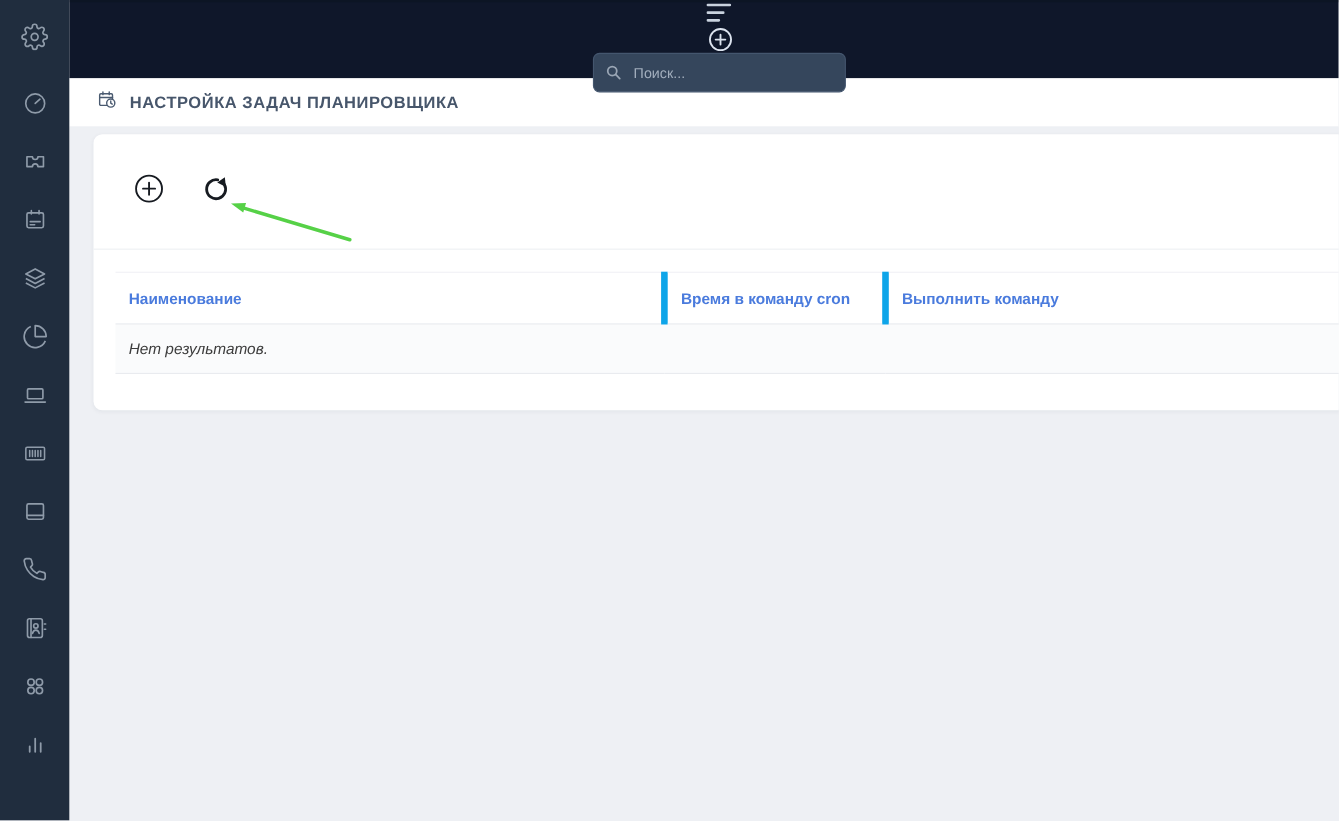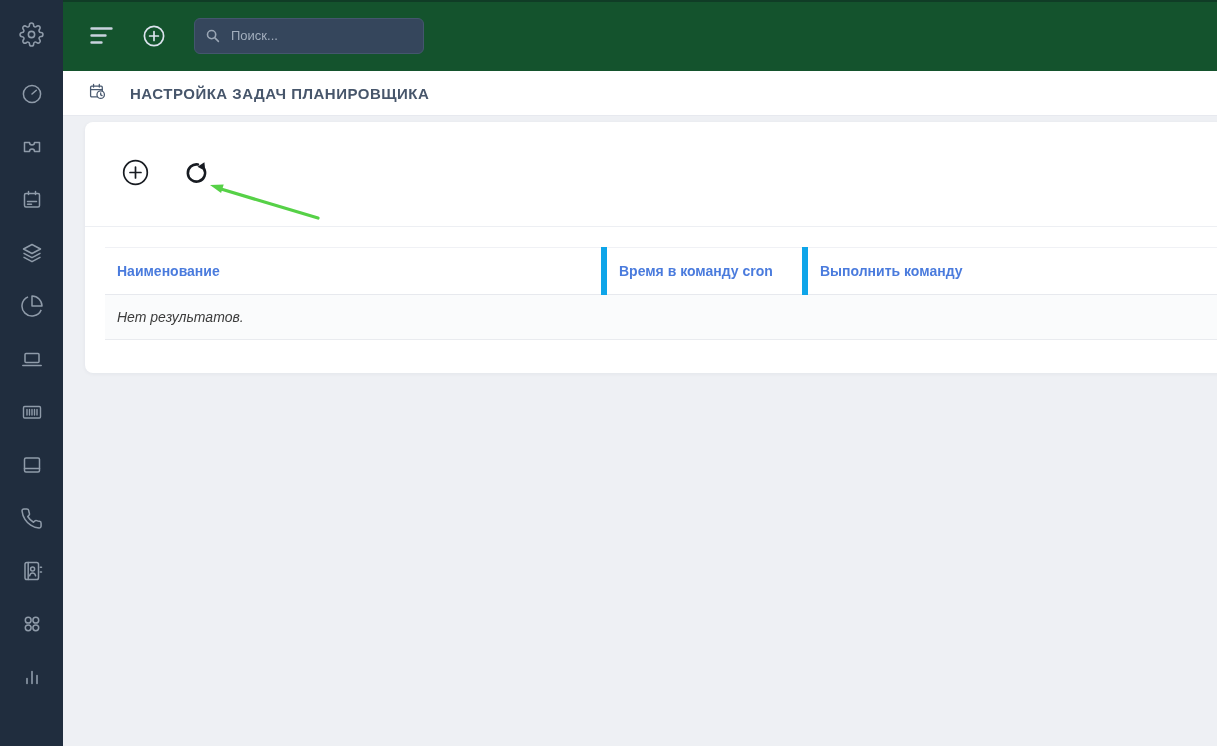--- a/index.html
+++ b/index.html
@@ -21,23 +21,23 @@
     display:flex; align-items:center; justify-content:center;
     cursor:pointer; flex:none;
   }
   .nav-item:first-child { margin-top:23px; }
   .nav-item:nth-child(2) { margin-top:34px; }
   .nav-item svg { stroke:#99a5b3; opacity:.92; }
 
   
   .topbar {
     position:absolute; left:63px; top:0; right:0; height:71px;
-    background:#14532d; z-index:5;
+    background:#0f172a; z-index:5;
     box-shadow: inset 0 2px 0 rgba(10,16,26,.35);
-    display:flex; align-items:center;
+    display:flex; align-items:center;flex-direction:column;
   }
   .tb-btn {
     width:24px; height:24px; display:flex; align-items:center; justify-content:center;
     cursor:pointer; flex:none;
   }
   .tb-hamburger { margin-left:26px; }
   .tb-plus { margin-left:29px; }
   .searchbox {
     position:relative; margin-left:28px; width:230px; height:36px; flex:none;
   }
@@ -47,21 +47,21 @@
     color:#dfe5ee; font-size:13px; font-family:"Liberation Sans",sans-serif;
     padding:0 10px 0 36px; outline:none;
   }
   .searchbox input::placeholder { color:#a2aebd; opacity:1; }
   .searchbox .mag { position:absolute; left:11px; top:10px; pointer-events:none; }
 
   
   .titlebar {
     position:absolute; left:63px; top:71px; right:0; height:45px;
     background:#ffffff; border-bottom:1px solid #e7e9ef; z-index:4;
-    display:flex; align-items:center; padding-left:26px; gap:24px;
+    display:flex; align-items:center; padding-left:26px; gap:12px;
   }
   .titlebar h1 {
     font-size:15px; font-weight:700; letter-spacing:.5px;
     color:#47566b; text-transform:uppercase;
   }
 
   
   .card {
     position:absolute; left:85px; top:122px; width:1320px; height:251px;
     background:#fff; border-radius:8px;

